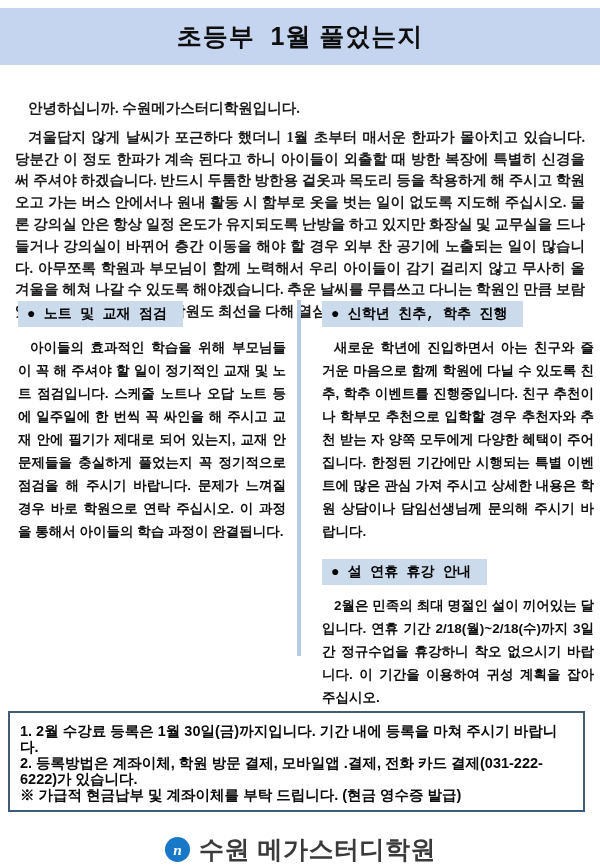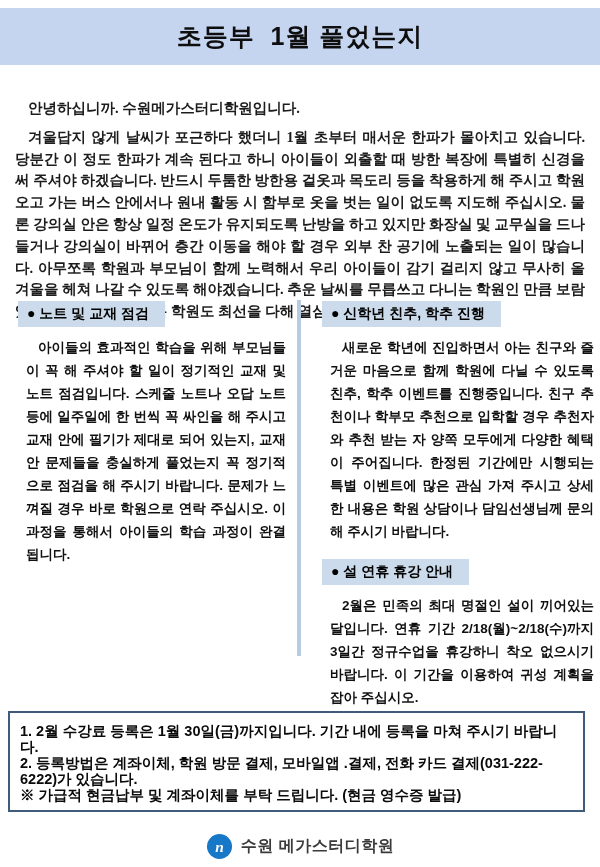--- a/index.html
+++ b/index.html
@@ -52,23 +52,24 @@
     background: #b9cbe2;
   }
   .sec-header {
     display: inline-block;
     background: #cbdbeb;
     padding: 4px 16px 4px 9px;
     font-weight: bold;
     font-size: 14px;
     color: #000000;
     white-space: nowrap;
+    font-family: Liberation Mono, monospace;
   }
   .sec-body {
-    margin: 9px 0 0 8px;
+    margin: 9px 0 0 0;
     font-weight: bold;
     font-size: 13.5px;
     line-height: 23px;
     color: #101010;
     text-align: justify;
     text-indent: 12px;
   }
   .sec-gap { margin-top: 16px; }
 
   
@@ -93,21 +94,21 @@
   .footer {
     position: absolute;
     left: 0; top: 833px;
     width: 600px;
     display: flex; align-items: center; justify-content: center;
     gap: 8px;
   }
   .logo-circle { display: block; }
   .footer-name {
     font-weight: bold;
-    font-size: 16px;
+    font-size: 25px;
     color: #3a3a3a;
     letter-spacing: 0.5px;
   }
 </style>
 </head>
 <body>
 
 <div class="page">
 
   <div class="banner">

